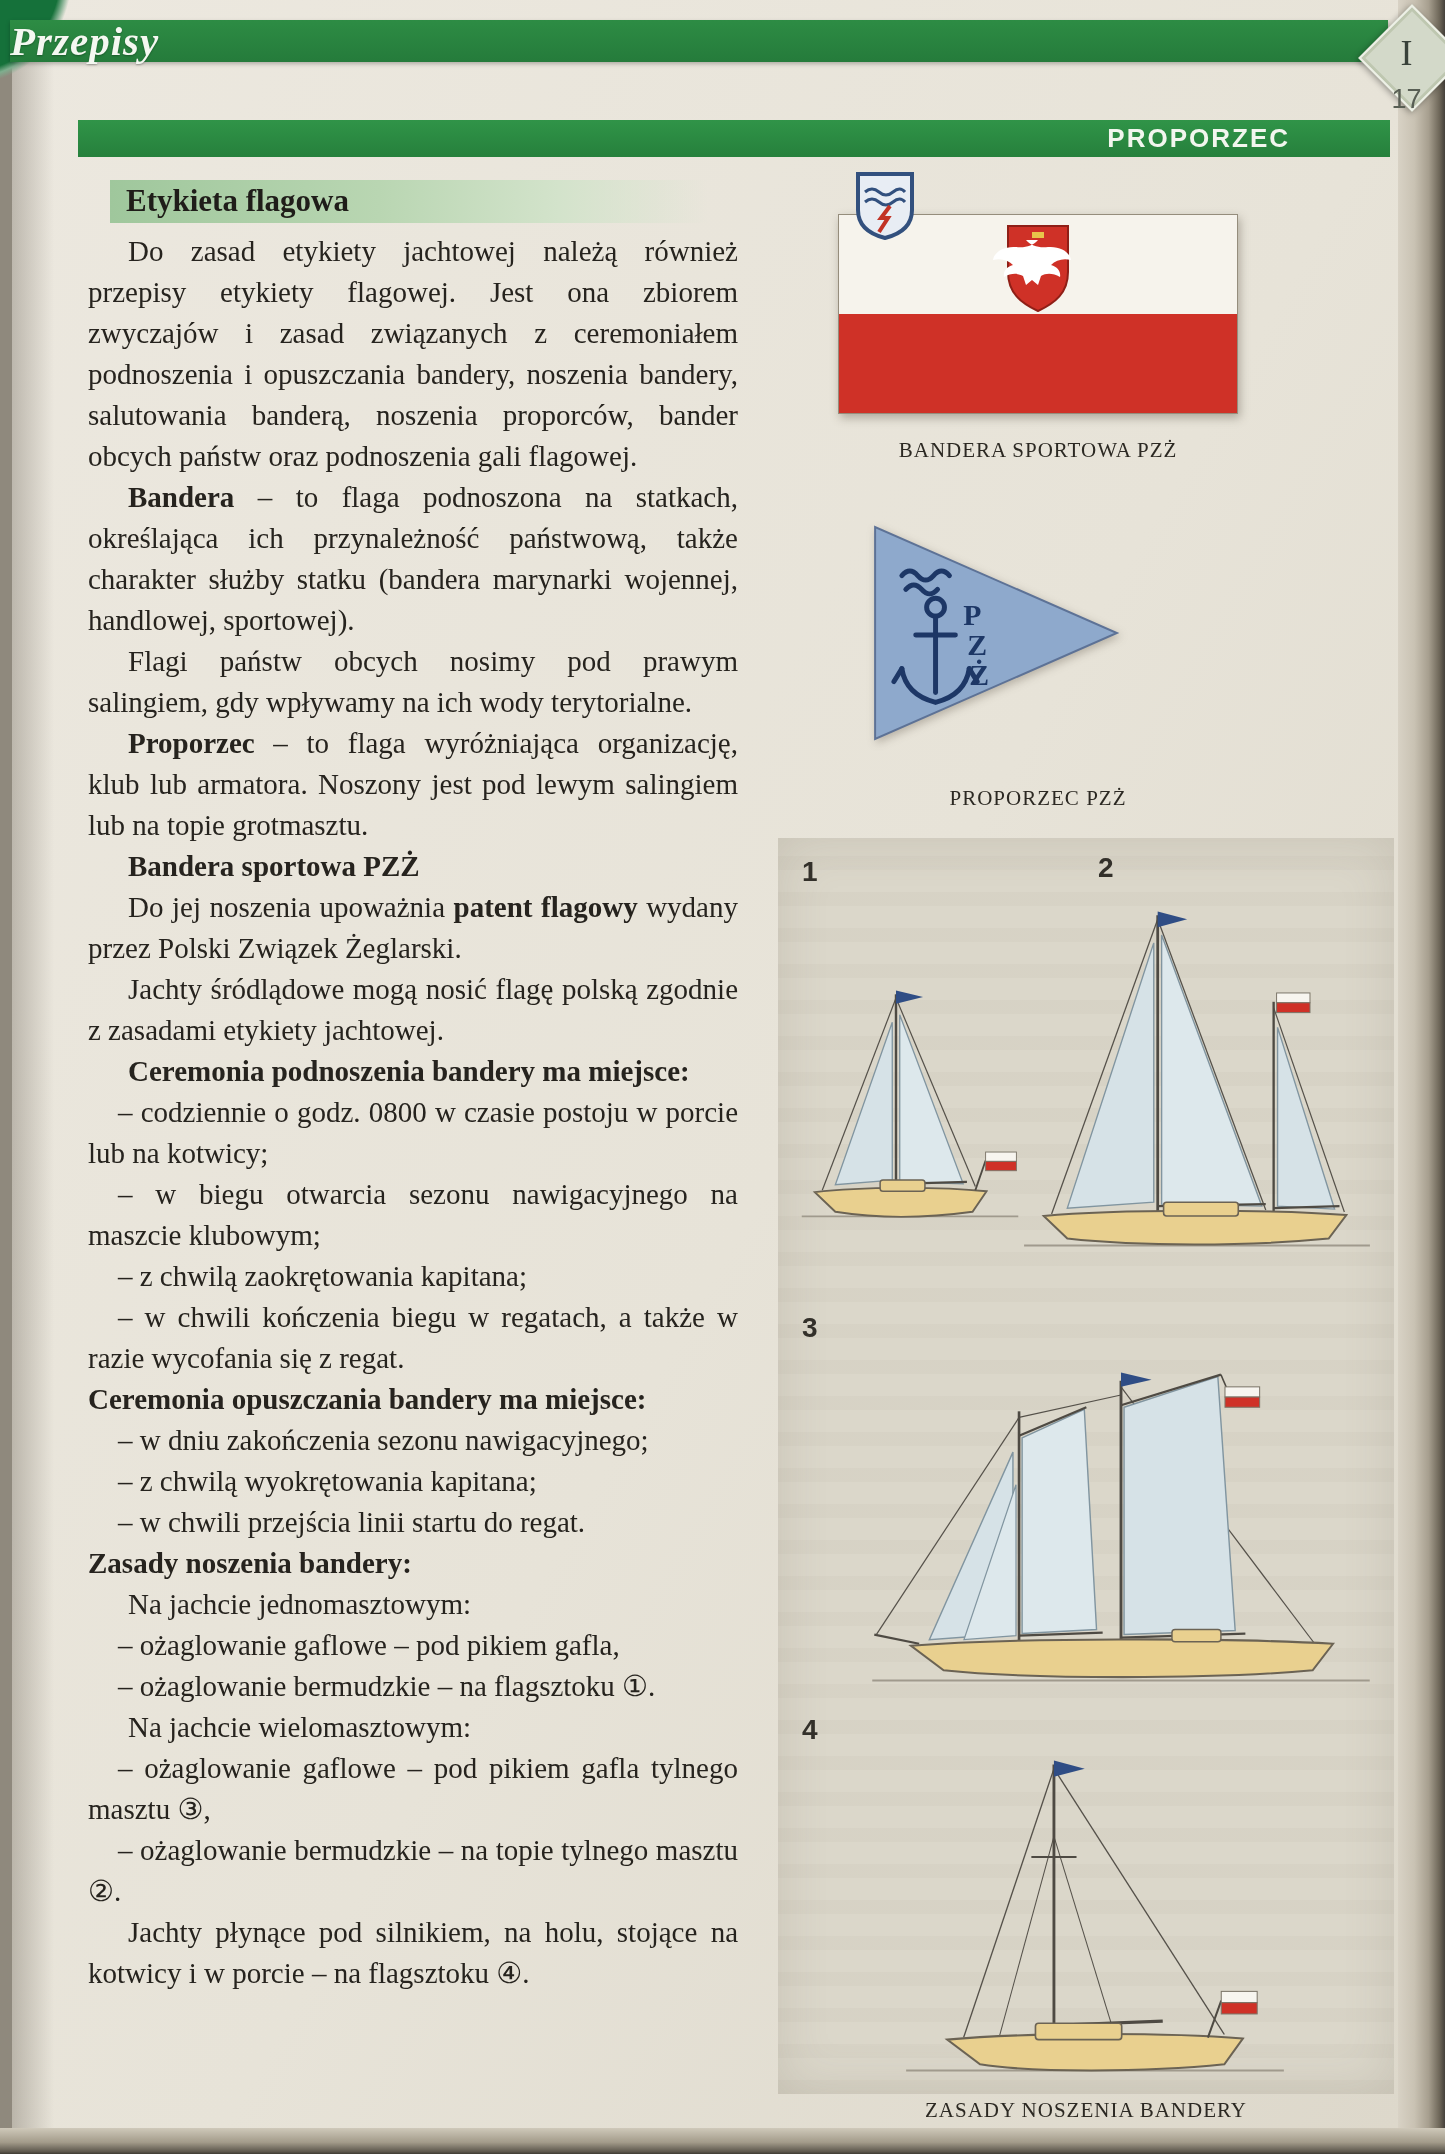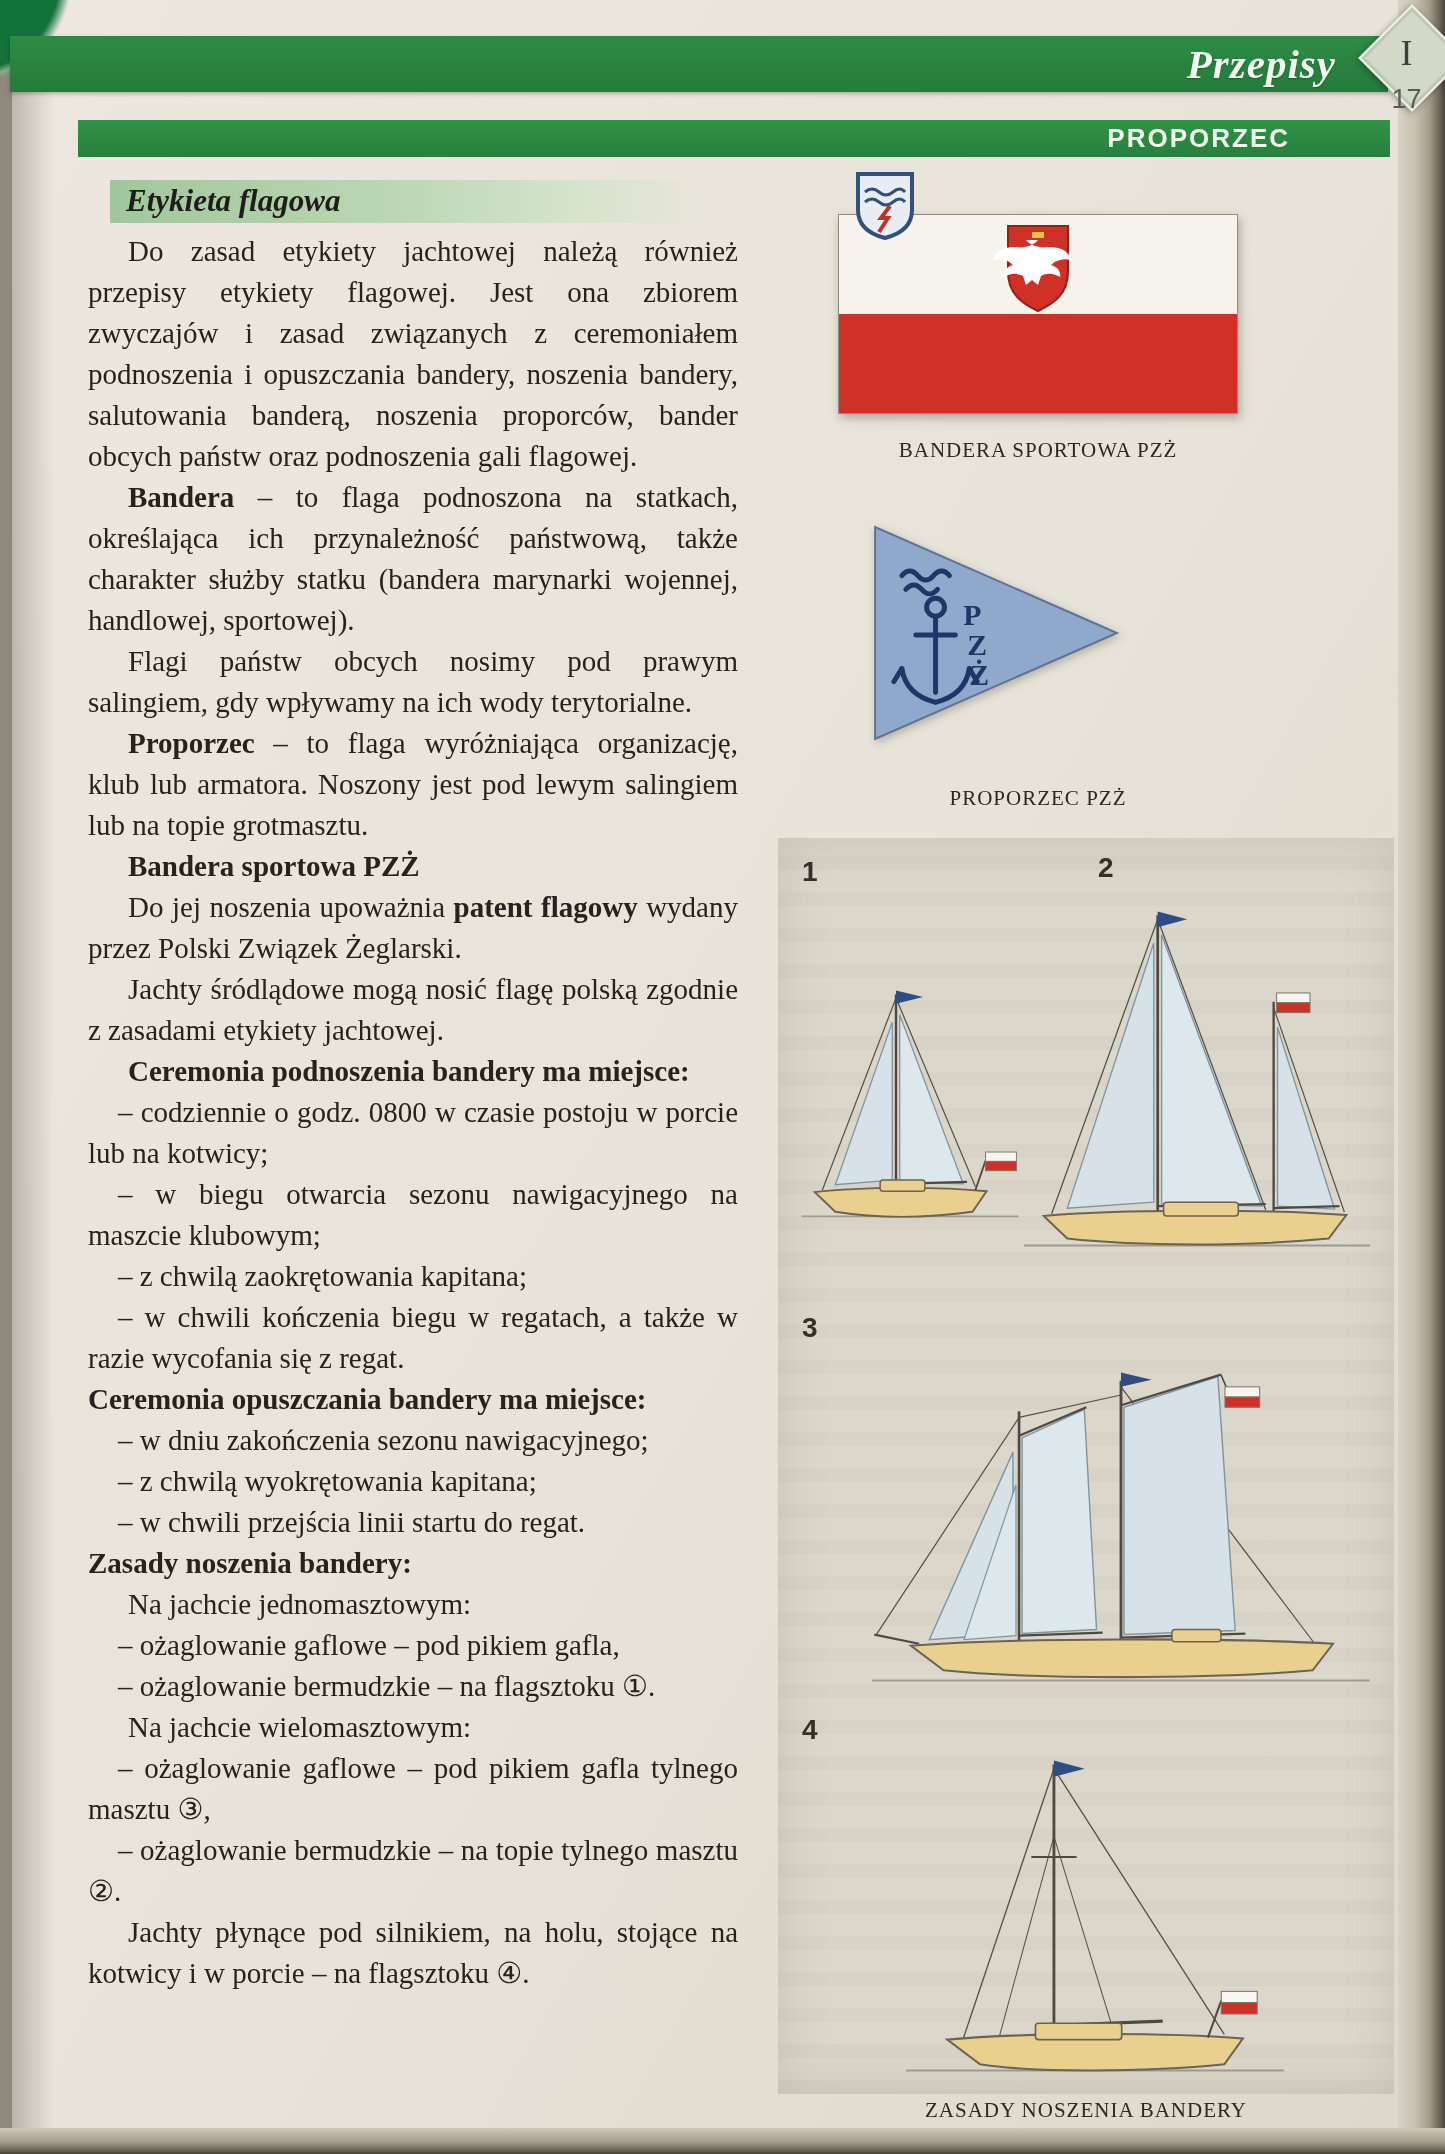--- a/index.html
+++ b/index.html
@@ -19,23 +19,23 @@
     background:linear-gradient(90deg, rgba(90,82,70,.32), rgba(90,82,70,0)); }
 
   .edge-right { position:absolute; top:0; right:0; width:47px; height:100%; z-index:8;
     background:linear-gradient(90deg,#d8d2c5 0%, #c9c2b3 35%, #a79f8f 65%, #6e6759 88%, #45403a 100%); }
   .edge-bottom { position:absolute; left:0; bottom:0; width:100%; height:26px; z-index:8;
     background:linear-gradient(180deg,#cfc9ba 0%, #a39b8a 55%, #5f594e 90%, #3e3a33 100%); }
   .corner-green { position:absolute; left:0; top:0; width:100px; height:140px; z-index:5;
     background:radial-gradient(150px 160px at -30px -25px, #15713a 0%, #15713a 60%, #7fae8e 64%, rgba(0,0,0,0) 68%); }
 
   
-  .top-bar { position:absolute; left:10px; top:36px; width:1378px; height:56px; z-index:6;
+  .top-bar { position:absolute; left:10px; top:20px; width:1378px; height:42px; z-index:6;
     background:linear-gradient(180deg, var(--header-green,#31964b), #257b3b);
-    display:flex; align-items:center; justify-content:flex-end; padding-right:52px; box-sizing:border-box;
+    display:flex; align-items:center; padding-right:52px; box-sizing:border-box;
     box-shadow:0 2px 4px rgba(0,0,0,.25); }
   .top-bar .title { font-style:italic; font-weight:bold; font-size:41px; color:#f4f8f1;
     letter-spacing:1px; text-shadow:0 1px 2px rgba(0,0,0,.3); }
 
   .diamond-badge { position:absolute; left:1368px; top:4px; width:77px; height:118px; z-index:9; }
   .diamond-shape { position:absolute; left:6px; top:16px; width:72px; height:72px; transform:rotate(45deg);
     background:#d3d9c9; border:2px solid #edf0e6;
     box-shadow: inset 0 0 0 3px #bec7b0, 0 2px 6px rgba(0,0,0,.35); }
   .tab-letter { position:absolute; left:0; top:28px; width:77px; text-align:center;
     font-size:36px; color:#39423a; }
@@ -45,21 +45,21 @@
   .etykieta-band { position:absolute; left:78px; top:120px; width:1312px; height:37px; z-index:4;
     background:linear-gradient(180deg,#309448,#26803c);
     display:flex; align-items:center; justify-content:flex-end; padding-right:100px; box-sizing:border-box; }
   .etykieta-band .label { font-family:"Liberation Sans", sans-serif; font-weight:bold;
     font-size:26px; color:#f2f6ee; letter-spacing:2px; }
 
   
   .text-col { position:absolute; left:88px; top:180px; width:650px; z-index:3; }
   .heading-band { margin-left:22px; width:598px; box-sizing:border-box; padding:3px 0 4px 16px;
     background:linear-gradient(90deg,#9fc79c 0%, #b9d6b2 45%, #d3e3cb 75%, rgba(211,227,203,0) 100%); }
-  h1.heading { margin:0; font-size:31px; font-weight:bold; color:#1f1d19;font-style:italic; }
+  h1.heading { margin:0; font-size:31px; font-weight:bold; color:#1f1d19; }
   .body-text { margin-top:8px; }
   .para { margin:0; font-size:29px; line-height:41px; text-align:justify; color:#26231e; }
   .para.indent { text-indent:40px; }
   .para.bullet { text-indent:30px; }
   .para.flush  { text-indent:0; }
   .para .bold { font-weight:bold; }
 
   
   .fig-crest { position:absolute; left:850px; top:168px; width:70px; height:80px; z-index:4; }
   .fig-flag  { position:absolute; left:838px; top:214px; width:400px; height:200px; z-index:3;

